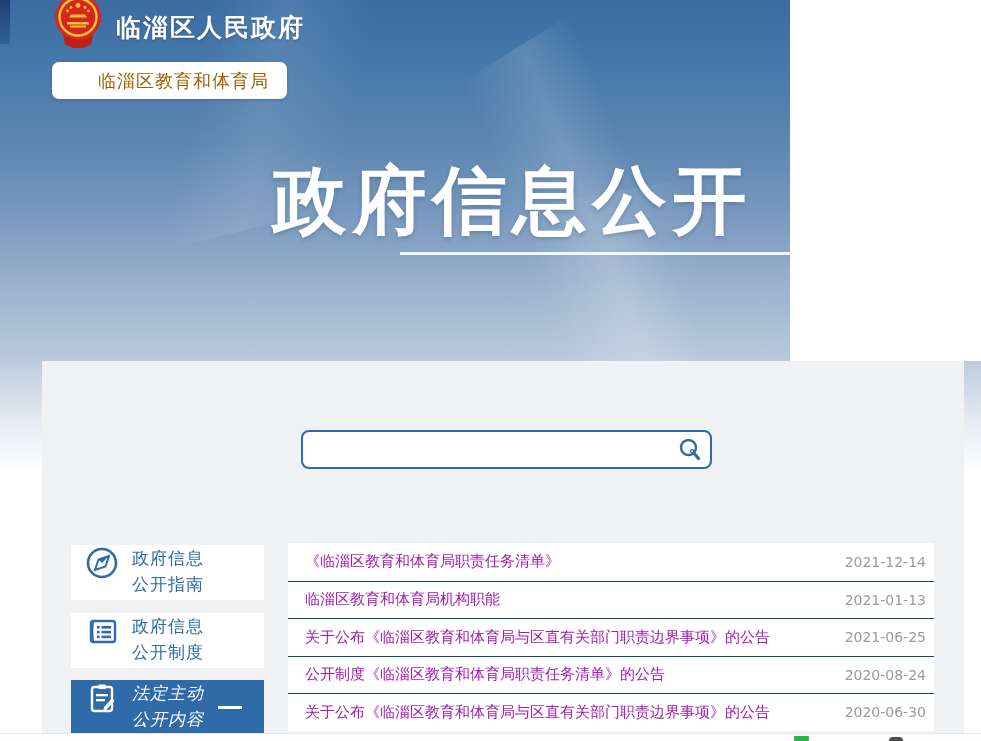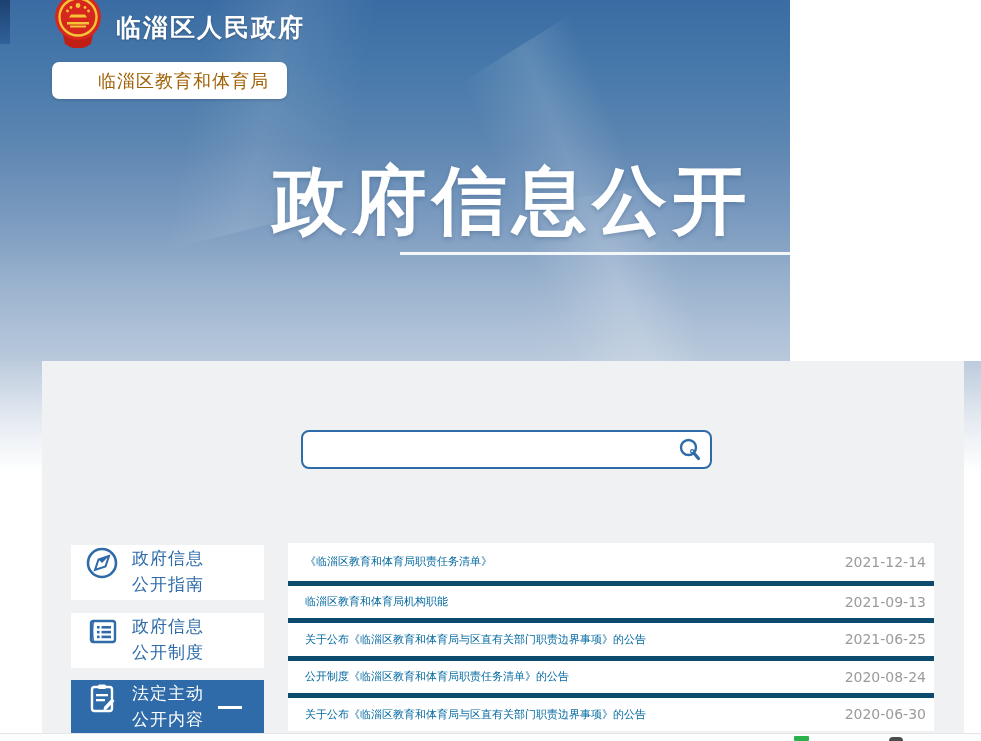--- a/index.html
+++ b/index.html
@@ -56,27 +56,27 @@
     display:flex; align-items:center; justify-content:center; }
 
   
   .side-item { position:absolute; left:71px; width:193px; height:55px; background:#fff;
     display:flex; cursor:pointer; }
   .side-item .ic { width:36px; height:36px; margin-left:13px; flex:0 0 36px; }
   .side-item .lbl { margin-left:12px; color:#2e6ba8; font-size:17px; line-height:26px; letter-spacing:1px; }
   .side-item.active { background:#2e6ba8; }
   .side-item.active .lbl { color:#fff; }
   .side-item .minus { position:absolute; right:22px; top:26px; width:24px; height:3px; background:#fff; }
-  .si-1 { top:545px; } .si-2 { top:613px; } .si-3 { top:680px; height:55px; }
+  .si-1 { top:545px; } .si-2 { top:613px; } .si-3 { top:680px; height:55px;font-style:italic; }
 
   
   .news-list { position:absolute; left:288px; top:543px; width:646px; height:188px; background:#fff; }
   .news-row { height:37.5px; display:flex; align-items:center; padding:0 8px 0 17px; }
-  .news-row + .news-row { border-top:5px solid #0c4a6e; }
-  .news-title { flex:1; font-size:11px; color:#0369a1; white-space:nowrap; overflow:hidden;
+  .news-row + .news-row { border-top:1px solid #0c4a6e; }
+  .news-title { flex:1; font-size:15px; color:#a21caf; white-space:nowrap; overflow:hidden;
     text-overflow:ellipsis; cursor:pointer; }
   .news-date { font-size:14px; color:#9b9b9b; margin-left:12px; }
 
   
   .partial-green { position:absolute; left:794px; top:736px; width:15px; height:5px; background:#2bb24c; border-radius:1px; }
   .partial-dark { position:absolute; left:889px; top:737px; width:14px; height:4px; background:#4a4a4a;
     border-radius:7px 7px 0 0; }
 </style>
 </head>
 <body>
@@ -171,21 +171,21 @@
     <div class="minus"></div>
   </div>
 
   <div class="news-list">
     <div class="news-row">
       <span class="news-title">《临淄区教育和体育局职责任务清单》</span>
       <span class="news-date">2021-12-14</span>
     </div>
     <div class="news-row">
       <span class="news-title">临淄区教育和体育局机构职能</span>
-      <span class="news-date">2021-09-13</span>
+      <span class="news-date">2021-01-13</span>
     </div>
     <div class="news-row">
       <span class="news-title">关于公布《临淄区教育和体育局与区直有关部门职责边界事项》的公告</span>
       <span class="news-date">2021-06-25</span>
     </div>
     <div class="news-row">
       <span class="news-title">公开制度《临淄区教育和体育局职责任务清单》的公告</span>
       <span class="news-date">2020-08-24</span>
     </div>
     <div class="news-row">

